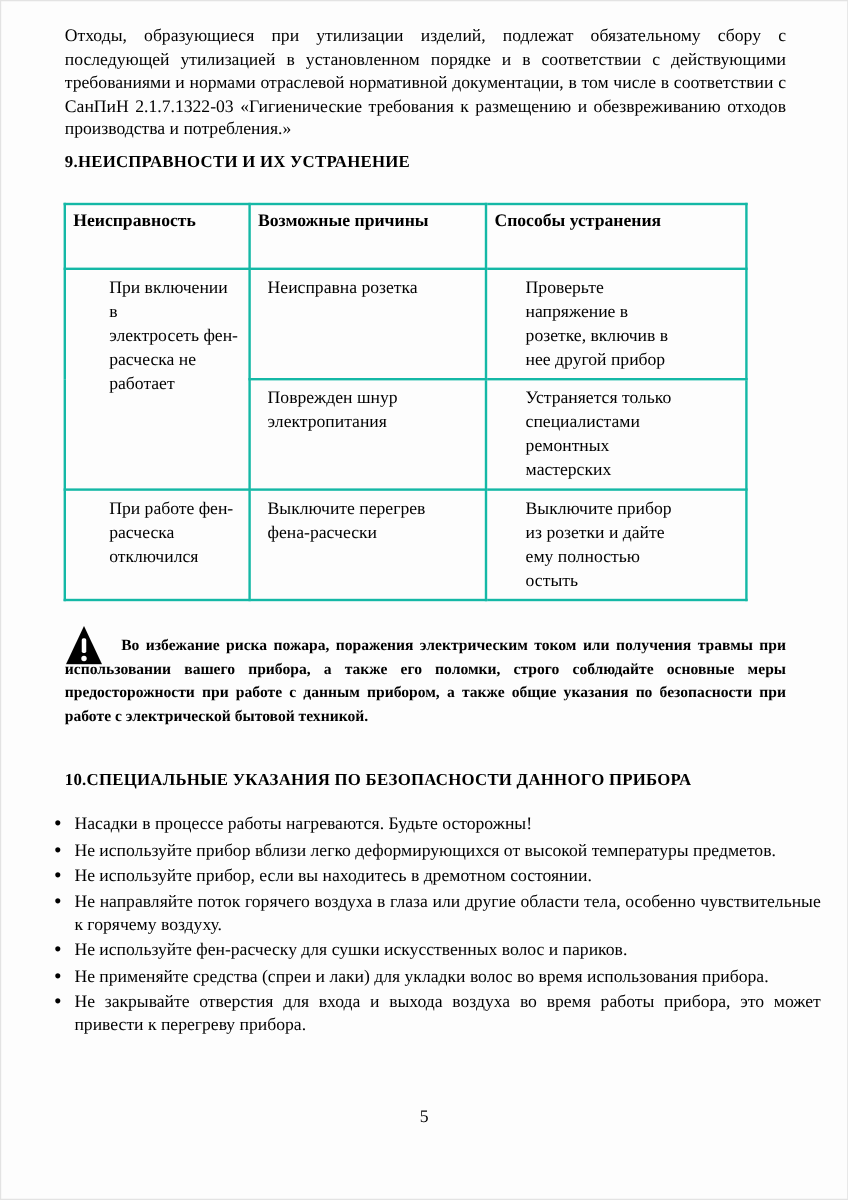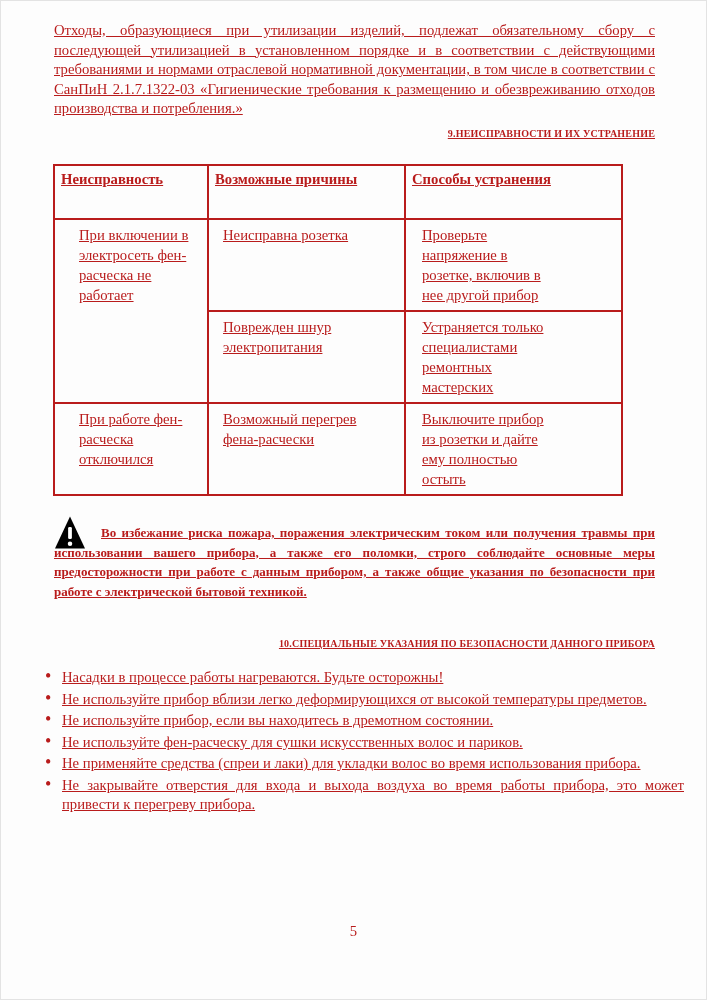--- a/index.html
+++ b/index.html
@@ -1,41 +1,41 @@
 <!DOCTYPE html>
 <html lang="ru"><head>
 <meta charset="utf-8">
 <style>
   html,body { margin:0; padding:0; background:#ffffff; }
   .page {
     position:relative; width:707px; height:1000px; background:#fdfdfd;
-    font-family:"Liberation Serif", serif; color:#b91c1c;
-    box-shadow: inset 0 0 0 1px #e3e3e3; overflow:hidden;text-decoration:underline;
+    font-family:"Liberation Serif", serif; color:#000000;
+    box-shadow: inset 0 0 0 1px #e3e3e3; overflow:hidden;
   }
   .content { padding:21px 52px 0 54px; }
 
   .para { margin:0; font-size:14.7px; line-height:19.6px; text-align:justify; }
 
-  .sec-title { margin:9px 0 0 0; text-align:right; font-size:10px; font-weight:700; letter-spacing:0.2px; }
+  .sec-title { margin:9px 0 0 0; text-align:left; font-size:14px; font-weight:700; letter-spacing:0.2px; }
 
   .fault-table {
     border-collapse:collapse; table-layout:fixed; width:568px;
     margin:25px 0 0 -1px; font-size:14.7px;
   }
   .fault-table col.c1 { width:154px; }
   .fault-table col.c2 { width:197px; }
   .fault-table col.c3 { width:217px; }
   .fault-table th, .fault-table td {
-    border:2px solid #b91c1c; vertical-align:top; text-align:left;
+    border:2px solid #14b8a6; vertical-align:top; text-align:left;
     line-height:20px; white-space:pre-line;
   }
   .fault-table th { font-weight:700; height:46px; padding:3px 8px 3px 6px; }
   .fault-table td { padding:5px 8px 5px 14px; font-weight:400; }
-  .fault-table td.cc1 { padding-left:24px; }
-  .fault-table td.cc3 { padding-left:16px; }
+  .fault-table td.cc1 { padding-left:36px; }
+  .fault-table td.cc3 { padding-left:32px; }
   tr.r1 { height:82px; }
   tr.r2 { height:84px;margin-left:44px; }
   tr.r3 { height:81px; }
 
   .warning { margin-top:27px; font-weight:700; font-size:13px; line-height:19.6px; text-align:justify; }
   .warn-icon { float:left; width:30px; height:18px; margin:0 16px 0 1px; position:relative; }
   .warn-icon svg { position:absolute; left:0; top:-7px; width:30px; height:33px; display:block; }
 
   .h10 { margin-top:37px; }
 
@@ -88,21 +88,21 @@
 электропитания</td>
           <td class="cc3">Устраняется только
 специалистами
 ремонтных
 мастерских</td>
         </tr>
         <tr class="r3">
           <td class="cc1">При работе фен-
 расческа
 отключился</td>
-          <td class="cc2">Возможный перегрев
+          <td class="cc2">Выключите перегрев
 фена-расчески</td>
           <td class="cc3">Выключите прибор
 из розетки и дайте
 ему полностью
 остыть</td>
         </tr>
       </tbody>
     </table>
 
     <div class="warning">
@@ -115,20 +115,21 @@
       </span>
       <span>Во избежание риска пожара, поражения электрическим током или получения травмы при использовании вашего прибора, а также его поломки, строго соблюдайте основные меры предосторожности при работе с данным прибором, а также общие указания по безопасности при работе с электрической бытовой техникой.</span>
     </div>
 
     <h2 class="sec-title h10">10.СПЕЦИАЛЬНЫЕ УКАЗАНИЯ ПО БЕЗОПАСНОСТИ ДАННОГО ПРИБОРА</h2>
 
     <ul class="safety-list">
       <li>Насадки в процессе работы нагреваются. Будьте осторожны!</li>
       <li>Не используйте прибор вблизи легко деформирующихся от высокой температуры предметов.</li>
       <li>Не используйте прибор, если вы находитесь в дремотном состоянии.</li>
+      <li>Не направляйте поток горячего воздуха в глаза или другие области тела, особенно чувствительные к горячему воздуху.</li>
       <li>Не используйте фен-расческу для сушки искусственных волос и париков.</li>
       <li>Не применяйте средства (спреи и лаки) для укладки волос во время использования прибора.</li>
       <li>Не закрывайте отверстия для входа и выхода воздуха во время работы прибора, это может привести к перегреву прибора.</li>
     </ul>
   </div>
 
   <div class="page-number">5</div>
 </div>
 
 </body></html>

